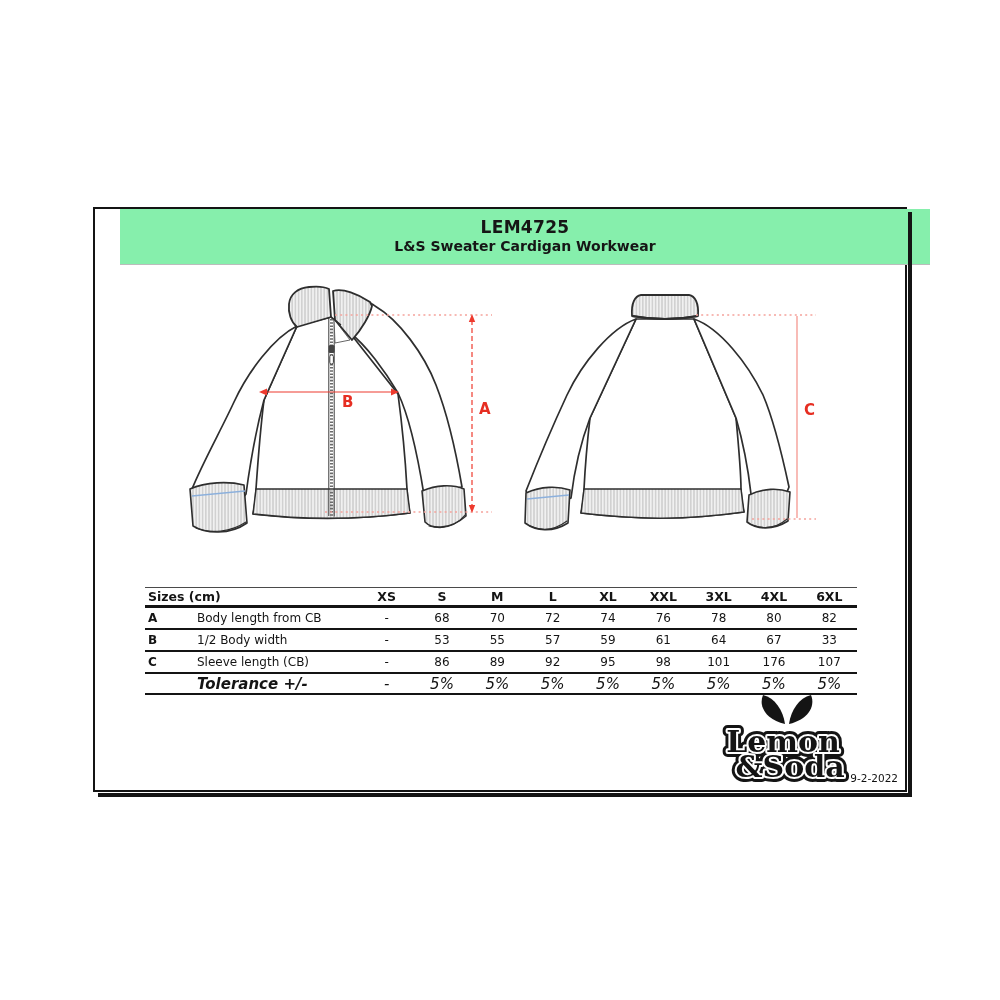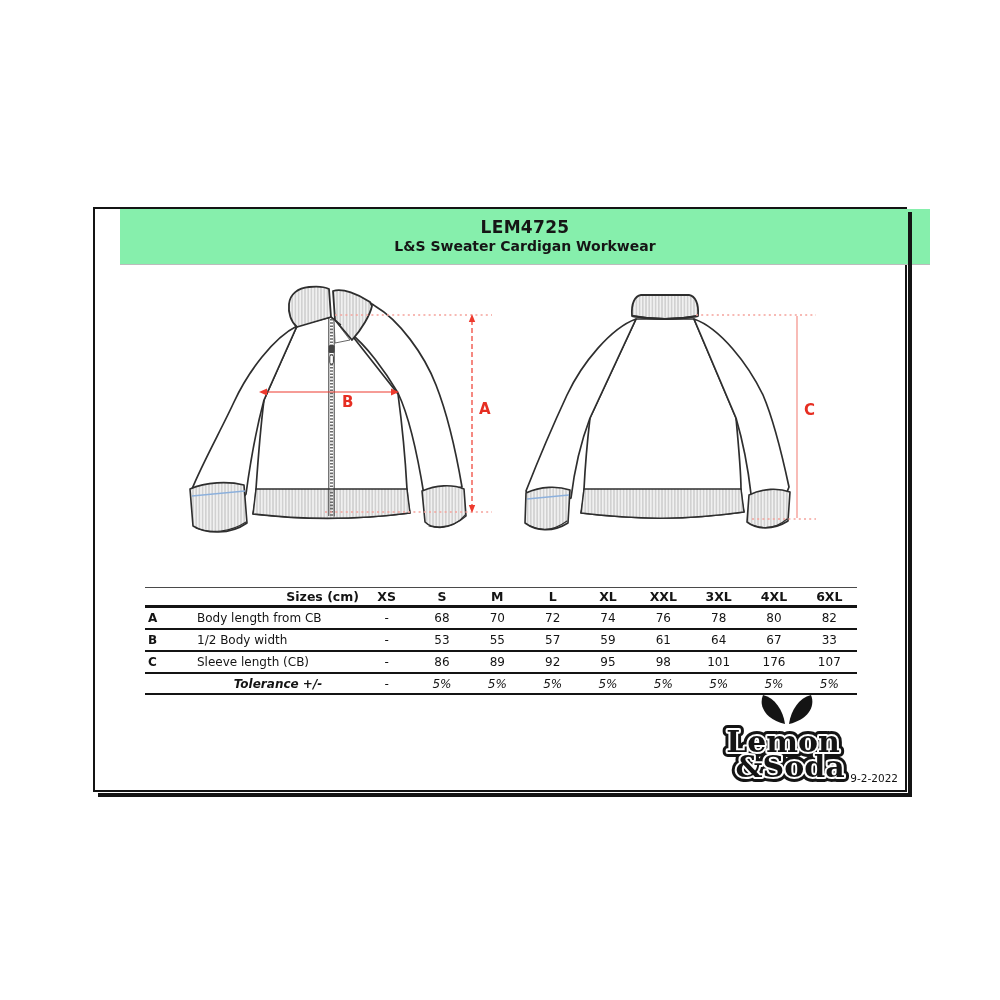--- a/index.html
+++ b/index.html
@@ -18,25 +18,25 @@
   .back-svg{left:415px;top:74px;}
   .meas-label{font-family:"DejaVu Sans","Liberation Sans",sans-serif;font-weight:bold;
               font-size:15px;fill:#e62e22;}
   
   .size-table{position:absolute;left:50px;top:378px;width:712px;border-collapse:collapse;
               table-layout:fixed;font-size:12px;color:#141414;}
   .size-table th,.size-table td{padding:0;height:20px;vertical-align:middle;text-align:center;
               overflow:hidden;white-space:nowrap;}
   .size-table thead th{height:17px;font-size:12.5px;font-weight:bold;
               border-top:1px solid #4a4a4a;border-bottom:3px solid #141414;}
-  .size-table thead th.t-left{text-align:right;padding-left:3px;}
+  .size-table thead th.t-left{text-align:left;padding-left:3px;}
   .size-table tbody td{border-bottom:2px solid #141414;font-weight:400;}
   .size-table td.t-key{text-align:left;font-weight:bold;padding-left:3px;}
   .size-table td.t-label{text-align:left;font-weight:normal;}
-  .size-table tr.tolerance td{font-style:italic;font-size:12px;height:19px;text-align:center;}
+  .size-table tr.tolerance td{font-style:italic;font-size:15px;height:19px;}
   .size-table tr.tolerance td.t-label{font-weight:bold;}
   
   .logo{position:absolute;left:598px;top:482px;width:190px;height:92px;}
   .date{position:absolute;right:7px;top:563px;font-size:10.5px;font-weight:normal;color:#111;}
 </style>
 </head>
 <body>
 
 <div class="canvas">
   <div class="sheet">

